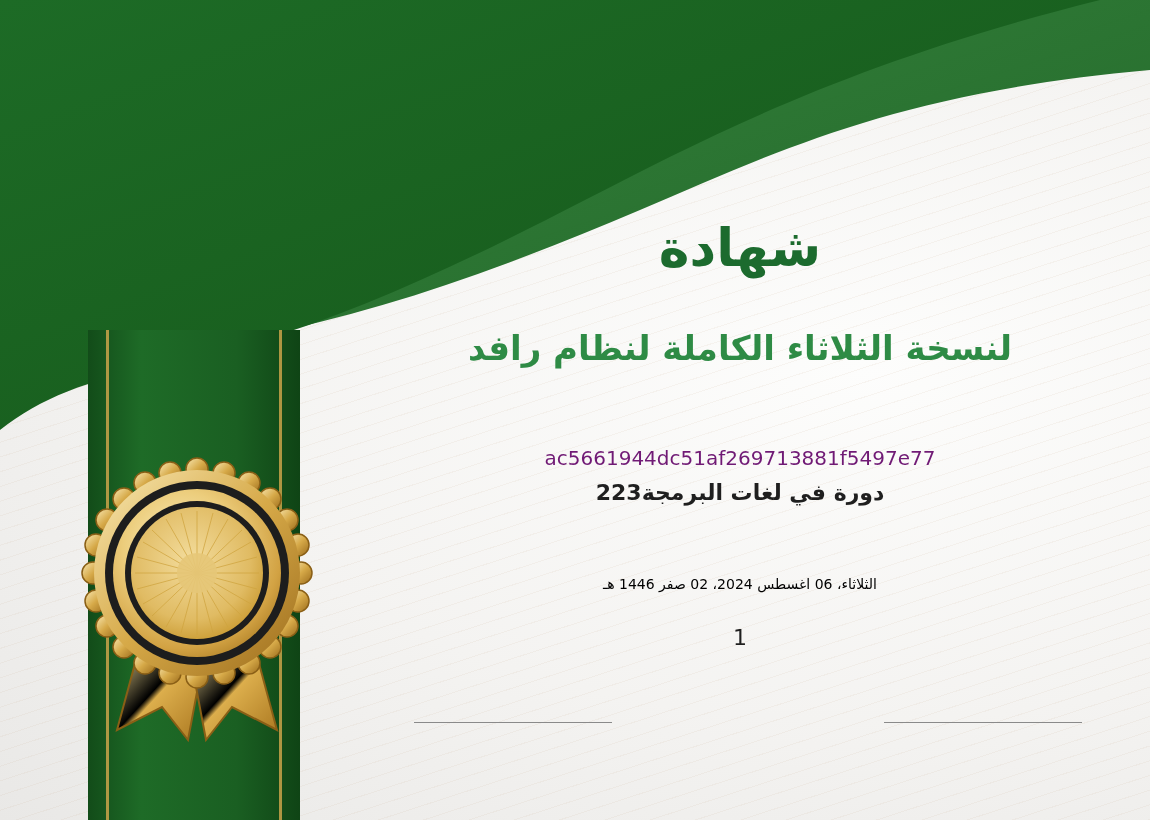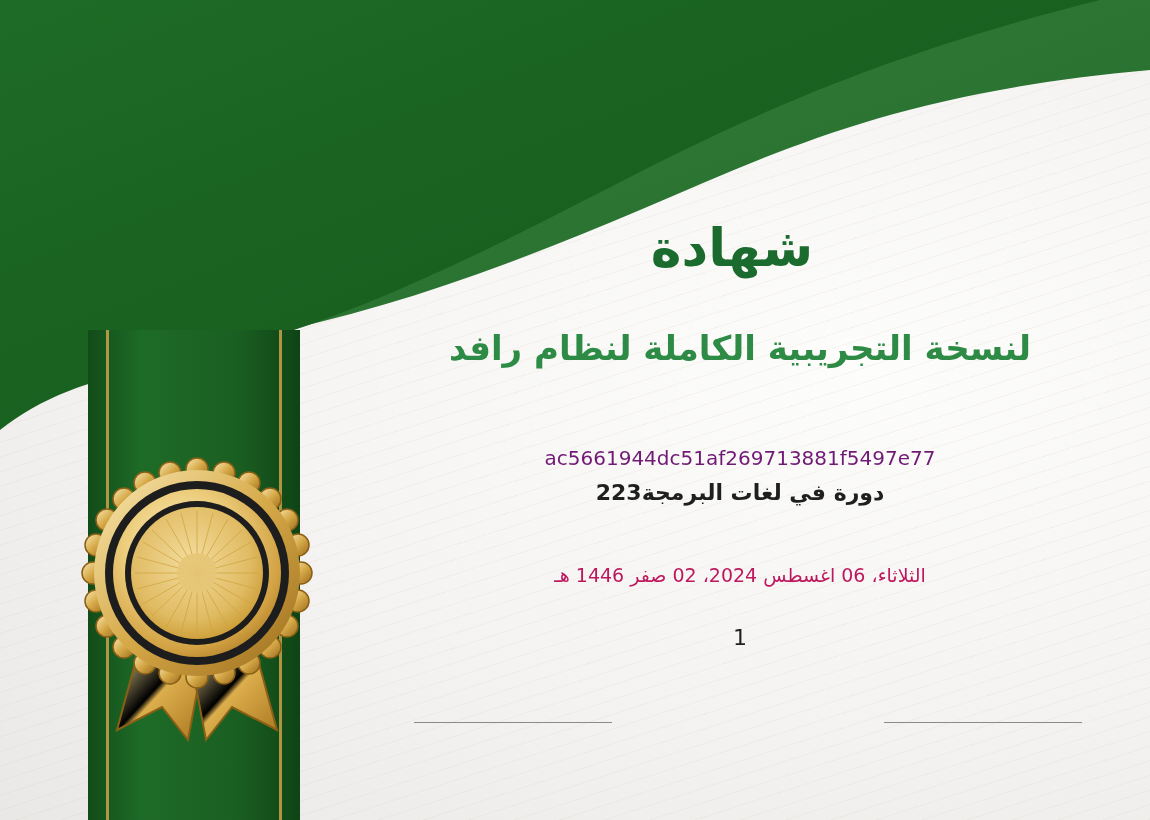--- a/index.html
+++ b/index.html
@@ -63,21 +63,21 @@
     top: 0;
     right: 0;
     width: 820px;
     height: 820px;
     text-align: center;
     direction: rtl;
   }
   .title {
     position: absolute;
     top: 218px;
-    right: 8px;
+    right: 0;
     width: 100%;
     font-size: 52px;
     font-weight: bold;
     color: #1c6b2e;
     letter-spacing: 0px;
   }
   .subtitle {
     position: absolute;
     top: 328px;
     right: 0;
@@ -100,25 +100,25 @@
     top: 480px;
     right: 0;
     width: 100%;
     font-size: 22px;
     font-weight: bold;
     color: #1f1f1f;
     text-align: center;
   }
   .date {
     position: absolute;
-    top: 564px;
-    right: 0;
-    width: 100%;
-    font-size: 19px;
-    color: #be185d;
+    top: 576px;
+    right: 0;
+    width: 100%;
+    font-size: 14px;
+    color: #000000;
   }
   .page-number {
     position: absolute;
     top: 625px;
     right: 0;
     width: 100%;
     font-size: 22px;
     color: #1f1f1f;
   }
 
@@ -265,21 +265,21 @@
           <line x1="0" y1="0" x2="-45" y2="-43"></line>
             <line x1="0" y1="0" x2="-16" y2="-60"></line>
         </g>
         <circle r="20" fill="#e6c678" opacity="0.9"></circle>
       </g>
     </g>
   </svg>
 
   <div class="content">
     <div class="title">شهادة</div>
-    <div class="subtitle">لنسخة التجريبية الكاملة لنظام رافد</div>
+    <div class="subtitle">لنسخة الثلاثاء الكاملة لنظام رافد</div>
     <div class="hash">ac5661944dc51af269713881f5497e77</div>
     <div class="course">دورة في لغات البرمجة223</div>
     <div class="date">الثلاثاء، 06 اغسطس 2024، 02 صفر 1446 هـ</div>
     <div class="page-number">1</div>
   </div>
 
   <div class="sign-line right"></div>
   <div class="sign-line left"></div>
 
 </div>

